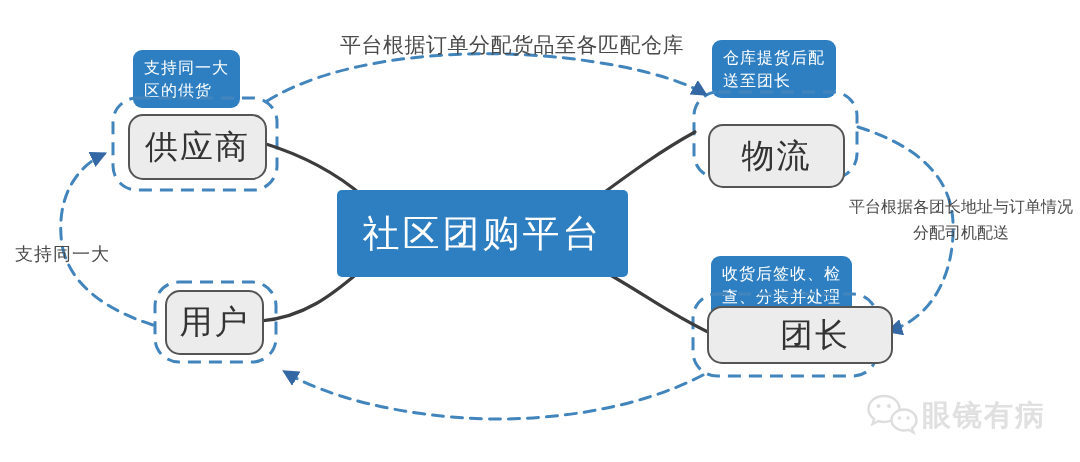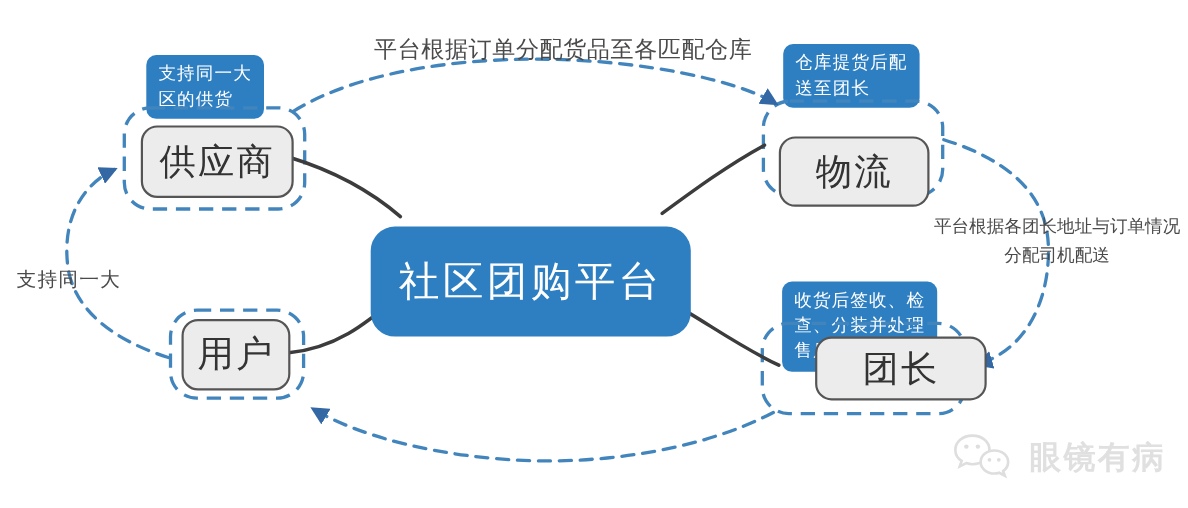--- a/index.html
+++ b/index.html
@@ -32,35 +32,35 @@
   }
   
   .node{
     position:absolute;z-index:3;background:var(--node-fill);
     border:2.5px solid var(--node-border);border-radius:15px;
     display:flex;align-items:center;justify-content:center;
     color:var(--node-text);font-size:33px;letter-spacing:2px;
   }
   
   #center-box{
-    position:absolute;z-index:3;left:337px;top:190px;width:291px;height:100px;
-    background:var(--accent-blue);border-radius:22px;
+    position:absolute;z-index:3;left:337px;top:190px;width:291px;height:87px;
+    background:var(--accent-blue);border-radius:5px;
     display:flex;align-items:center;justify-content:center;
-    color:#fff;font-size:37px;font-weight:500;letter-spacing:3px;margin-top:16px;
+    color:#fff;font-size:37px;font-weight:500;letter-spacing:3px;
   }
   
   .note{position:absolute;z-index:4;color:var(--note-text);white-space:pre-line;}
   #note-top{left:340px;top:31px;font-size:21px;letter-spacing:0.5px;}
   #note-right{left:836px;top:194px;width:250px;font-size:16px;text-align:center;line-height:1.6;}
   #note-left{left:15px;top:242px;font-size:18px;letter-spacing:1px;}
   #note-bottom{left:345px;top:413px;font-size:16px;letter-spacing:0.5px;}
   
   #watermark{
     position:absolute;z-index:1;left:866px;top:392px;height:48px;
-    display:flex;align-items:center;gap:16px;color:var(--watermark-gray);
+    display:flex;align-items:center;gap:2px;color:var(--watermark-gray);
     font-size:29px;font-weight:bold;letter-spacing:2px;
     text-shadow:1px 1px 0 #ffffff;
     justify-content:flex-end;
   }
   #watermark svg{display:block;}
 </style>
 </head>
 <body>
 
 <div id="canvas">
@@ -91,21 +91,21 @@
     <path class="dashed-arrow" marker-end="url(#arrowhead)" d="M 703,375 C 642,407 560,420 490,419 C 402,417 327,397 285,372"></path>
 
     <path class="solid-link" d="M 263,143 C 312,158 342,178 364,197"></path>
     <path class="solid-link" d="M 695,132 C 662,150 632,172 602,194"></path>
     <path class="solid-link" d="M 261,321 C 305,317 333,294 359,272"></path>
     <path class="solid-link" d="M 603,271 C 640,291 668,313 708,332"></path>
   </svg>
 
   <div class="node" style="left:128px;top:114px;width:135px;height:62px;">供应商</div>
   <div class="node" style="left:708px;top:104px;width:133px;height:60px;margin-top:20px;">物流</div>
-  <div class="node" style="left:741px;top:306px;width:152px;height:54px;">团长</div>
+  <div class="node" style="left:707px;top:306px;width:152px;height:54px;padding-left:30px;">团长</div>
   <div class="node" style="left:165px;top:290px;width:95px;height:61px;">用户</div>
 
   <div id="center-box">社区团购平台</div>
 
   <div class="note" id="note-top">平台根据订单分配货品至各匹配仓库</div>
   <div class="note" id="note-right">平台根据各团长地址与订单情况
 分配司机配送</div>
   <div class="note" id="note-left">支持同一大</div>
 
   <div id="watermark">

